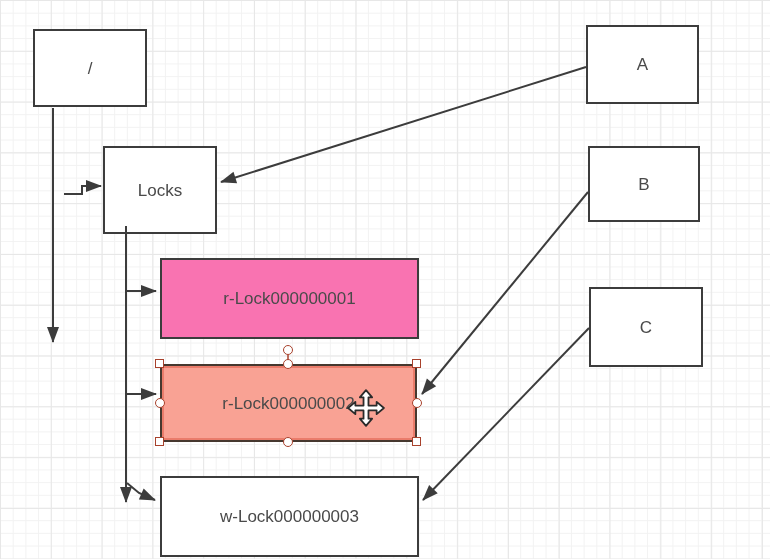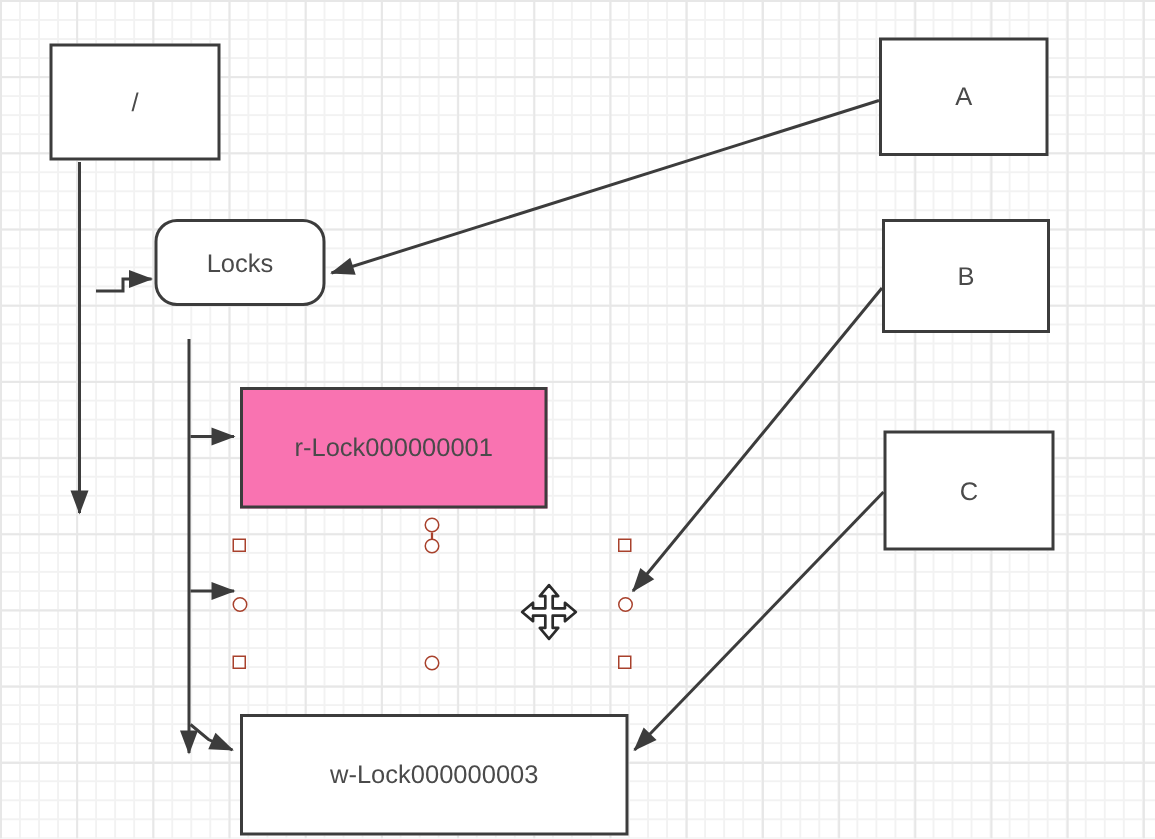--- a/index.html
+++ b/index.html
@@ -13,25 +13,25 @@
       linear-gradient(to right,#f2f2f2 1px,transparent 1px);
     background-size:50.8px 50.8px,50.8px 50.8px,12.7px 12.7px,12.7px 12.7px;
     font-family:"Liberation Sans",sans-serif;color:#4a4a4a;
   }
   .node{
     position:absolute;box-sizing:border-box;border:2px solid #3c3c3c;background:#fff;
     display:flex;align-items:center;justify-content:center;
     font-size:17px;line-height:1;user-select:none;z-index:3;
   }
   #node-root   {left:33px; top:29px; width:114px;height:78px;}
-  #node-locks  {left:103px;top:146px;width:114px;height:58px;border-radius:15px;}
+  #node-locks  {left:103px;top:146px;width:114px;height:88px;}
   #node-a      {left:586px;top:25px; width:113px;height:79px;}
   #node-b      {left:588px;top:146px;width:112px;height:76px;}
   #node-c      {left:589px;top:287px;width:114px;height:80px;}
-  #node-rlock1 {left:160px;top:258px;width:205px;height:81px;}
+  #node-rlock1 {left:160px;top:258px;width:259px;height:81px;}
   #node-rlock2 {left:160px;top:364px;width:257px;height:78px;border-color:#46382f;
                 box-shadow:inset 0 0 0 2px rgba(222,92,72,.55);}
   #node-wlock3 {left:160px;top:476px;width:259px;height:81px;}
   svg.edges{position:absolute;left:0;top:0;z-index:5;pointer-events:none;}
   svg.edges line, svg.edges polyline{pointer-events:stroke;}
   .handle{position:absolute;z-index:7;background:#fff;border:1.5px solid #a8412c;box-sizing:border-box;}
   .handle.sq{width:9px;height:9px;}
   .handle.ci{width:10px;height:10px;border-radius:50%;}
   #h-tl{left:155px;top:359px;} #h-tr{left:412px;top:359px;}
   #h-bl{left:155px;top:437px;} #h-br{left:412px;top:437px;}
@@ -55,20 +55,23 @@
     <span>A</span>
   </div>
   <div class="node" id="node-b">
     <span>B</span>
   </div>
   <div class="node" id="node-c">
     <span>C</span>
   </div>
   <div class="node" id="node-rlock1" style="background-color: rgb(249, 115, 177);">
     <span>r-Lock000000001</span>
+  </div>
+  <div class="node" id="node-rlock2" style="background-color: rgb(249, 162, 148);">
+    <span>r-Lock000000002</span>
   </div>
   <div class="node" id="node-wlock3" style="background-color: rgb(255, 255, 255);">
     <span>w-Lock000000003</span>
   </div>
 
   <svg class="edges" width="770" height="559">
     <defs>
       <marker id="ah" markerUnits="userSpaceOnUse" markerWidth="18" markerHeight="14" viewBox="0 0 18 14" refX="16" refY="7" orient="auto">
         <path d="M1,1 L17,7 L1,13 Z" fill="#3c3c3c"></path>
       </marker>

